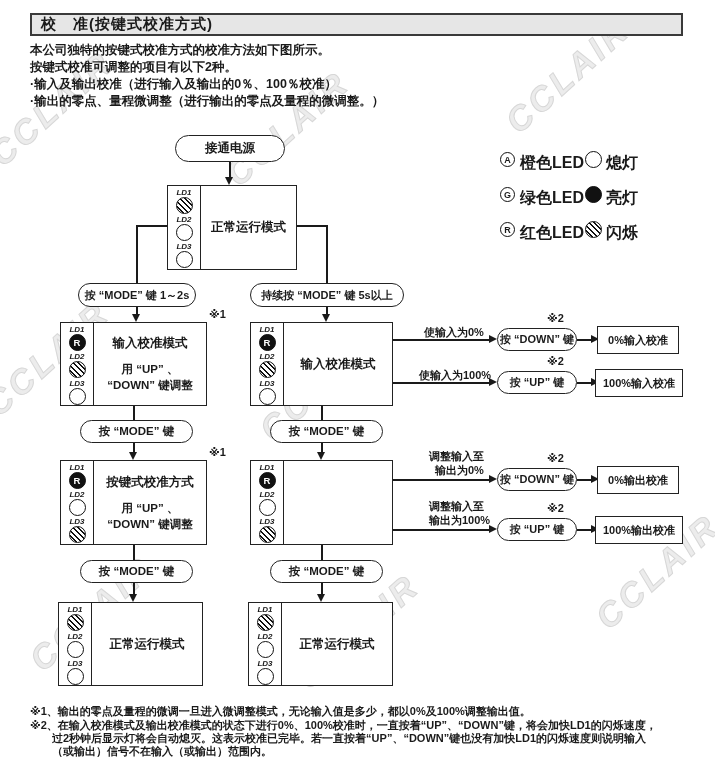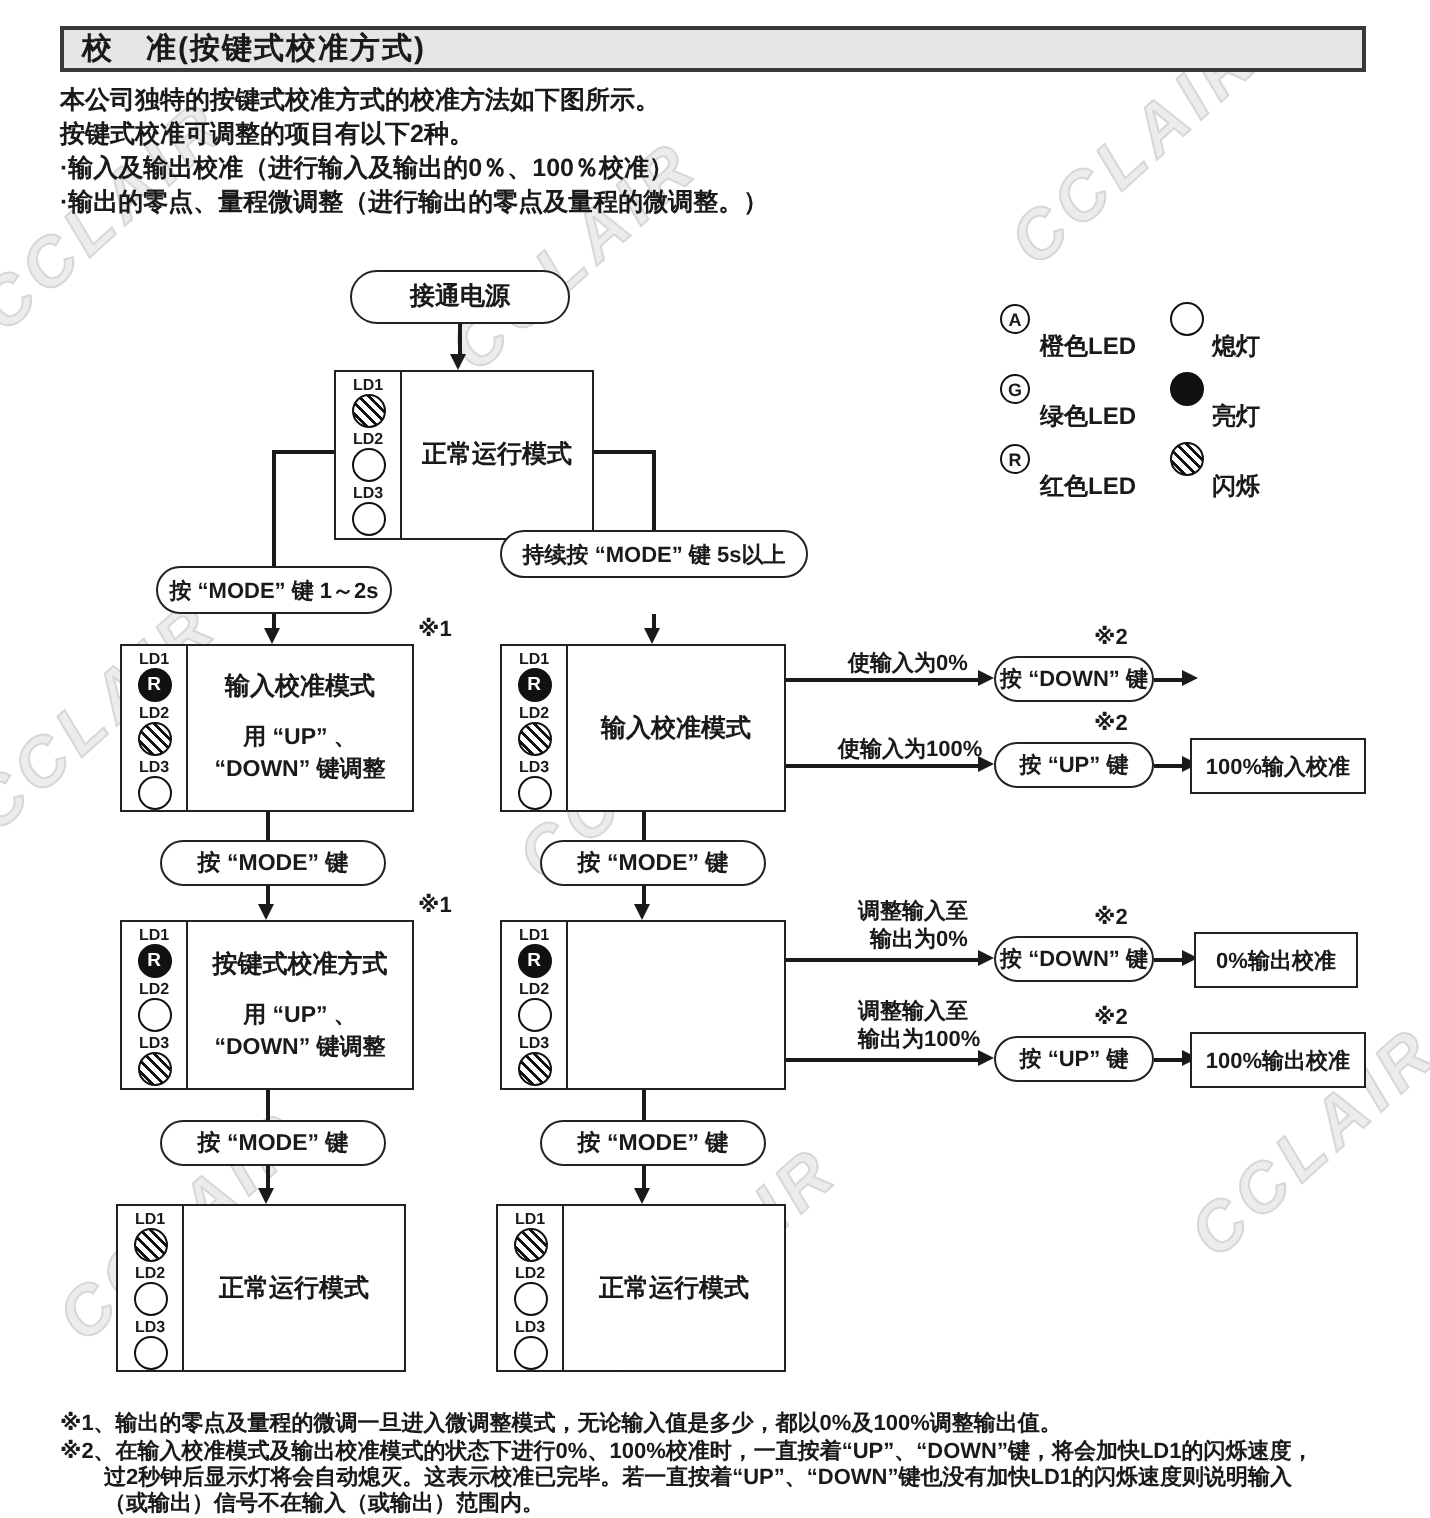--- a/index.html
+++ b/index.html
@@ -6,21 +6,21 @@
   .page{position:relative;width:715px;height:759px;background:#ffffff;overflow:hidden;
         font-family:"Liberation Sans","DejaVu Sans",sans-serif;color:#1a1a1a;}
   .abs{position:absolute;}
   .titlebar{background:#e6e6e6;border:2px solid #3a3a3a;box-sizing:border-box;
             display:flex;align-items:center;padding-left:9px;font-size:15px;font-weight:bold;letter-spacing:1px;}
   .introline{font-size:12.5px;font-weight:600;white-space:nowrap;}
   .box{border:1.6px solid #222;background:#fff;box-sizing:border-box;display:flex;}
   .ledcol{width:33px;border-right:1.6px solid #222;display:flex;flex-direction:column;align-items:center;
           padding-top:2px;box-sizing:border-box;}
   .ledu{display:flex;flex-direction:column;align-items:center;margin-bottom:1px;}
-  .ledlbl{font-size:8px;font-weight:bold;line-height:9px;}
+  .ledlbl{font-size:8px;font-weight:bold;line-height:9px;font-style:italic;}
   .led{width:17px;height:17px;border-radius:50%;border:1.6px solid #111;box-sizing:border-box;background:#fff;
        display:flex;align-items:center;justify-content:center;}
   .led.blink{background:repeating-linear-gradient(45deg,#111 0 1.4px,#fff 1.4px 3.8px);}
   .led.r{background:#111;color:#fff;font-size:9.5px;font-weight:bold;line-height:9px;}
   .boxbody{flex:1;display:flex;flex-direction:column;align-items:center;justify-content:center;}
   .bt{font-size:12.5px;font-weight:600;white-space:nowrap;}
   .bs{font-size:11.5px;font-weight:600;white-space:nowrap;line-height:16px;}
   .gap8{height:9px;}
   .stadium{border:1.6px solid #222;border-radius:14px;background:#fff;box-sizing:border-box;
            display:flex;align-items:center;justify-content:center;font-size:11.5px;font-weight:600;white-space:nowrap;}
@@ -30,21 +30,21 @@
   .hline{height:2px;background:#1a1a1a;}
   .arr-d{width:0;height:0;border-left:4.5px solid transparent;border-right:4.5px solid transparent;border-top:8px solid #1a1a1a;}
   .arr-r{width:0;height:0;border-top:4.5px solid transparent;border-bottom:4.5px solid transparent;border-left:8px solid #1a1a1a;}
   .noteref{font-size:11px;font-weight:bold;}
   .lbl{font-size:11px;font-weight:600;white-space:nowrap;line-height:13px;}
   .leg-circ{width:15px;height:15px;border-radius:50%;border:1.4px solid #111;box-sizing:border-box;background:#fff;
             display:flex;align-items:center;justify-content:center;font-size:9px;font-weight:bold;}
   .leg-dot{width:17px;height:17px;border-radius:50%;border:1.6px solid #111;box-sizing:border-box;background:#fff;}
   .leg-dot.on{background:#111;}
   .leg-dot.blink{background:repeating-linear-gradient(45deg,#111 0 1.4px,#fff 1.4px 3.8px);}
-  .legtxt{font-size:12px;font-weight:600;white-space:nowrap;margin-top:12px;}
+  .legtxt{font-size:16px;font-weight:600;white-space:nowrap;}
   .note{font-size:11px;font-weight:600;white-space:nowrap;}
   .wm{font-size:34px;font-weight:bold;font-style:italic;letter-spacing:4px;color:rgba(200,200,200,0.35);
       -webkit-text-stroke:1px #d7d7d7;transform:rotate(-42deg);transform-origin:left top;pointer-events:none;white-space:nowrap;}
 </style>
 </head>
 <body>
 
 <div class="page">
 
   <div class="abs wm" style="left:-18px;top:145px">CCLAIR</div>
@@ -113,21 +113,21 @@
   </div>
 
   <div class="abs hline" style="left:136px;top:225px;width:31px"></div>
   <div class="abs vline" style="left:136px;top:225px;height:58px"></div>
   <div class="abs hline" style="left:297px;top:225px;width:31px"></div>
   <div class="abs vline" style="left:326px;top:225px;height:58px"></div>
 
   <div class="abs stadium" style="left:78px;top:283px;width:118px;height:24px;font-size:11px">
       <span>按 “MODE” 键 1～2s</span>
     </div>
-  <div class="abs stadium" style="left:250px;top:265px;width:154px;height:24px;font-size:11px">
+  <div class="abs stadium" style="left:250px;top:283px;width:154px;height:24px;font-size:11px">
       <span>持续按 “MODE” 键 5s以上</span>
     </div>
 
   <div class="abs vline" style="left:136px;top:307px;height:8px"></div>
   <div class="abs arr-d" style="left:132px;top:314px"></div>
   <div class="abs vline" style="left:326px;top:307px;height:8px"></div>
   <div class="abs arr-d" style="left:322px;top:314px"></div>
 
   <div class="abs noteref" style="left:209px;top:308px">※1</div>
 
@@ -180,20 +180,23 @@
 
   <div class="abs lbl" style="left:424px;top:326px">使输入为0%</div>
   <div class="abs hline" style="left:393px;top:339px;width:96px"></div>
   <div class="abs arr-r" style="left:489px;top:335px"></div>
   <div class="abs noteref" style="left:547px;top:312px">※2</div>
   <div class="abs stadium" style="left:497px;top:328px;width:80px;height:23px;font-size:11px">
       <span>按 “DOWN” 键</span>
     </div>
   <div class="abs hline" style="left:577px;top:339px;width:14px"></div>
   <div class="abs arr-r" style="left:591px;top:335px"></div>
+  <div class="abs rect" style="left:597px;top:326px;width:82px;height:28px">
+      <span>0%输入校准</span>
+    </div>
 
   <div class="abs lbl" style="left:419px;top:369px">使输入为100%</div>
   <div class="abs hline" style="left:393px;top:382px;width:96px"></div>
   <div class="abs arr-r" style="left:489px;top:378px"></div>
   <div class="abs noteref" style="left:547px;top:355px">※2</div>
   <div class="abs stadium" style="left:497px;top:371px;width:80px;height:23px;font-size:11px">
       <span>按 “UP” 键</span>
     </div>
   <div class="abs hline" style="left:577px;top:382px;width:14px"></div>
   <div class="abs arr-r" style="left:591px;top:378px"></div>

